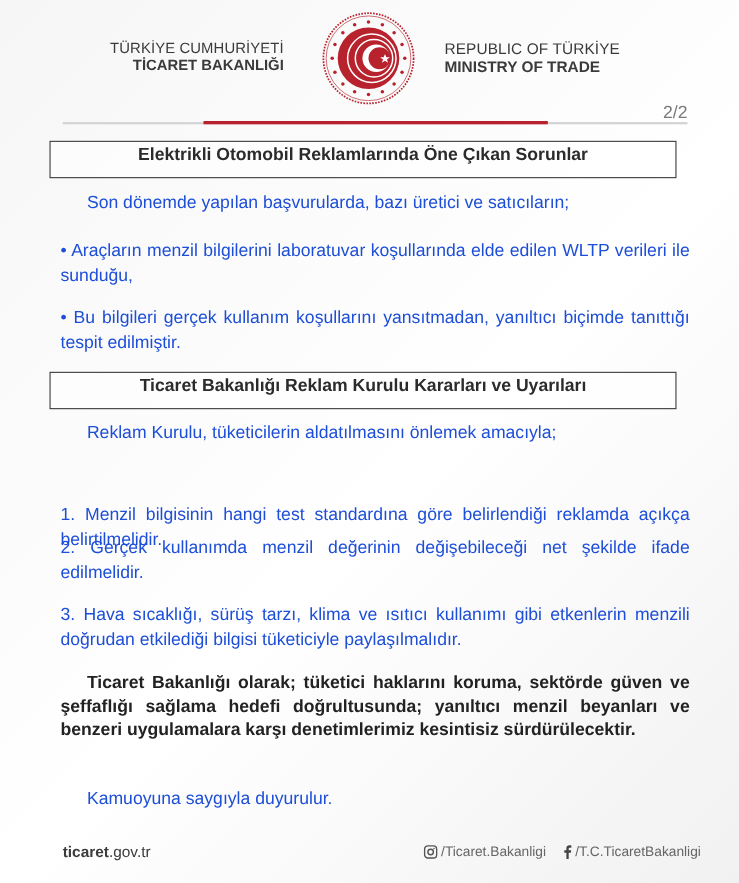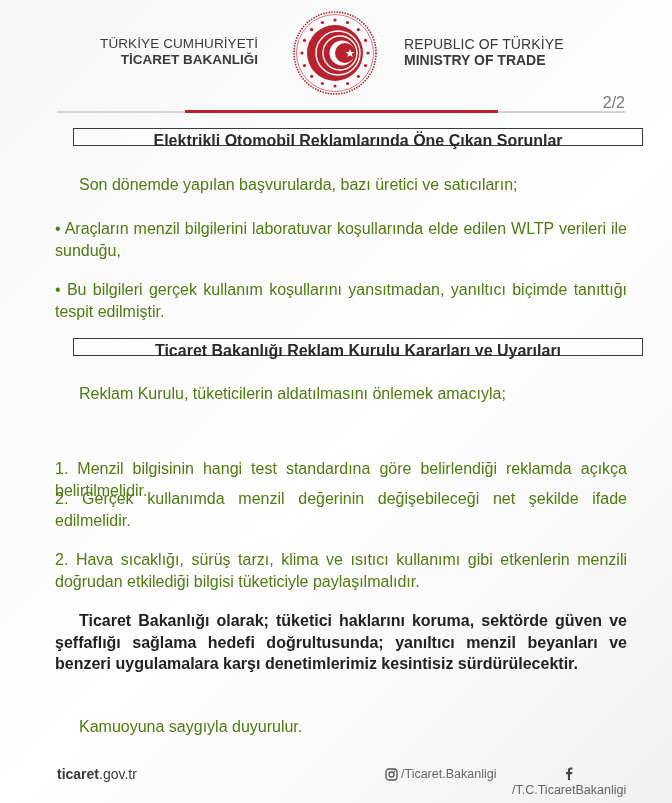--- a/index.html
+++ b/index.html
@@ -13,28 +13,28 @@
   .header { position:absolute; left:0; top:0; width:668px; height:100px; }
   .hdr-left { position:absolute; right:410px; top:36px; text-align:right; font-size:13.5px; line-height:16px; color:#3a3a3a; }
   .hdr-right { position:absolute; left:404px; top:36px; text-align:left; font-size:14px; line-height:16px; color:#3a3a3a; }
   .hdr-left .l1, .hdr-right .l1 { font-weight:normal; letter-spacing:0.1px; }
   .hdr-left .l2, .hdr-right .l2 { font-weight:bold; }
   .logo { position:absolute; left:292px; top:10px; width:86px; height:86px; }
   .rule-gray { position:absolute; left:57px; top:111px; width:568px; height:2px; background:#d3d3d3; }
   .rule-red { position:absolute; left:185px; top:110px; width:313px; height:3px; background:#b8222d; }
   .page-num { position:absolute; right:47px; top:94px; font-size:16px; color:#7a7a7a; }
   .box-title {
-    position:absolute; left:73px; width:570px; height:18px;
+    position:absolute; left:45px; width:570px; height:34px;
     border:1.5px solid #3a3a3a; box-sizing:border-box;
     text-align:center; font-weight:bold; font-size:16px; line-height:24px; color:#2b2b2b;
     background:rgba(255,255,255,0.6);
   }
   .p {
     position:absolute; left:55px; width:572px;
-    font-size:16px; line-height:22px; text-align:justify; color:#4d7c0f;
+    font-size:16px; line-height:22px; text-align:justify; color:#1d4ed8;
   }
   .p.indent { text-indent:24px; }
   .p.bold { font-weight:bold; color:#222; }
   .footer { position:absolute; left:0; top:760px; width:672px; height:30px; }
   .site { position:absolute; left:57px; top:6px; font-size:14px; color:#3b3b3b; }
   .site b { font-weight:bold; }
   .social { position:absolute; top:7px; font-size:12.5px; color:#666; display:flex; align-items:center; gap:3px; }
   .social svg { display:block; }
 </style>
 </head>
@@ -85,21 +85,21 @@
 
 <div class="box-title" style="top:128px;">Elektrikli Otomobil Reklamlarında Öne Çıkan Sorunlar</div>
 <div class="p indent" style="top:174px;">Son dönemde yapılan başvurularda, bazı üretici ve satıcıların;</div>
 <div class="p" style="top:218px;">•  Araçların menzil bilgilerini laboratuvar koşullarında elde edilen WLTP verileri ile sunduğu,</div>
 <div class="p" style="top:279px;">•  Bu bilgileri gerçek kullanım koşullarını yansıtmadan, yanıltıcı biçimde tanıttığı tespit edilmiştir.</div>
 
 <div class="box-title" style="top:338px;">Ticaret Bakanlığı Reklam Kurulu Kararları ve Uyarıları</div>
 <div class="p indent" style="top:383px;">Reklam Kurulu, tüketicilerin aldatılmasını önlemek amacıyla;</div>
 <div class="p" style="top:427px;margin-top:31px;">1.  Menzil bilgisinin hangi test standardına göre belirlendiği reklamda açıkça belirtilmelidir.</div>
 <div class="p" style="top:488px;">2. Gerçek kullanımda menzil değerinin değişebileceği net şekilde ifade edilmelidir.</div>
-<div class="p" style="top:549px;">2. Hava sıcaklığı, sürüş tarzı, klima ve ısıtıcı kullanımı gibi etkenlerin menzili doğrudan etkilediği bilgisi tüketiciyle paylaşılmalıdır.</div>
+<div class="p" style="top:549px;">3. Hava sıcaklığı, sürüş tarzı, klima ve ısıtıcı kullanımı gibi etkenlerin menzili doğrudan etkilediği bilgisi tüketiciyle paylaşılmalıdır.</div>
 
 <div class="p indent bold" style="top:610px; line-height:21.5px;">Ticaret Bakanlığı olarak; tüketici haklarını koruma, sektörde güven ve şeffaflığı sağlama hedefi doğrultusunda; yanıltıcı menzil beyanları ve benzeri uygulamalara karşı denetimlerimiz kesintisiz sürdürülecektir.</div>
 <div class="p indent" style="top:716px;">Kamuoyuna saygıyla duyurulur.</div>
 
 <div class="footer">
   <div class="site"><b>ticaret</b><span>.gov.tr</span></div>
 
   <div class="social" style="left:303px;margin-top:40px;">
     <svg width="13" height="12" viewBox="0 0 13 12">
         <path d="M1 0.5 L5.5 6 L1 11.5 M12 0.5 L7.5 6 L12 11.5 M1 0.5 L12 11.5 M12 0.5 L1 11.5" stroke="#666" stroke-width="1.2" fill="none"></path>
@@ -107,19 +107,19 @@
     <span>/Ticaret</span>
   </div>
   <div class="social" style="left:385px;">
     <svg width="13" height="13" viewBox="0 0 13 13">
         <rect x="1" y="1" width="11" height="11" rx="3" fill="none" stroke="#555" stroke-width="1.3"></rect>
         <circle cx="6.5" cy="6.5" r="2.5" fill="none" stroke="#555" stroke-width="1.3"></circle>
         <circle cx="9.6" cy="3.4" r="0.7" fill="#555"></circle>
       </svg>
     <span>/Ticaret.Bakanligi</span>
   </div>
-  <div class="social" style="left:512px;flex-direction:column;">
+  <div class="social" style="left:512px;">
     <svg width="8" height="13" viewBox="0 0 8 13">
         <path d="M5 13 V7.3 H7 L7.3 5 H5 V3.6 C5 3 5.2 2.6 6 2.6 H7.4 V0.6 C7 0.5 6.3 0.4 5.6 0.4 C4 0.4 2.9 1.4 2.9 3.2 V5 H1 V7.3 H2.9 V13 Z" fill="#444"></path>
       </svg>
     <span>/T.C.TicaretBakanligi</span>
   </div>
 </div>
 
 </body></html>

